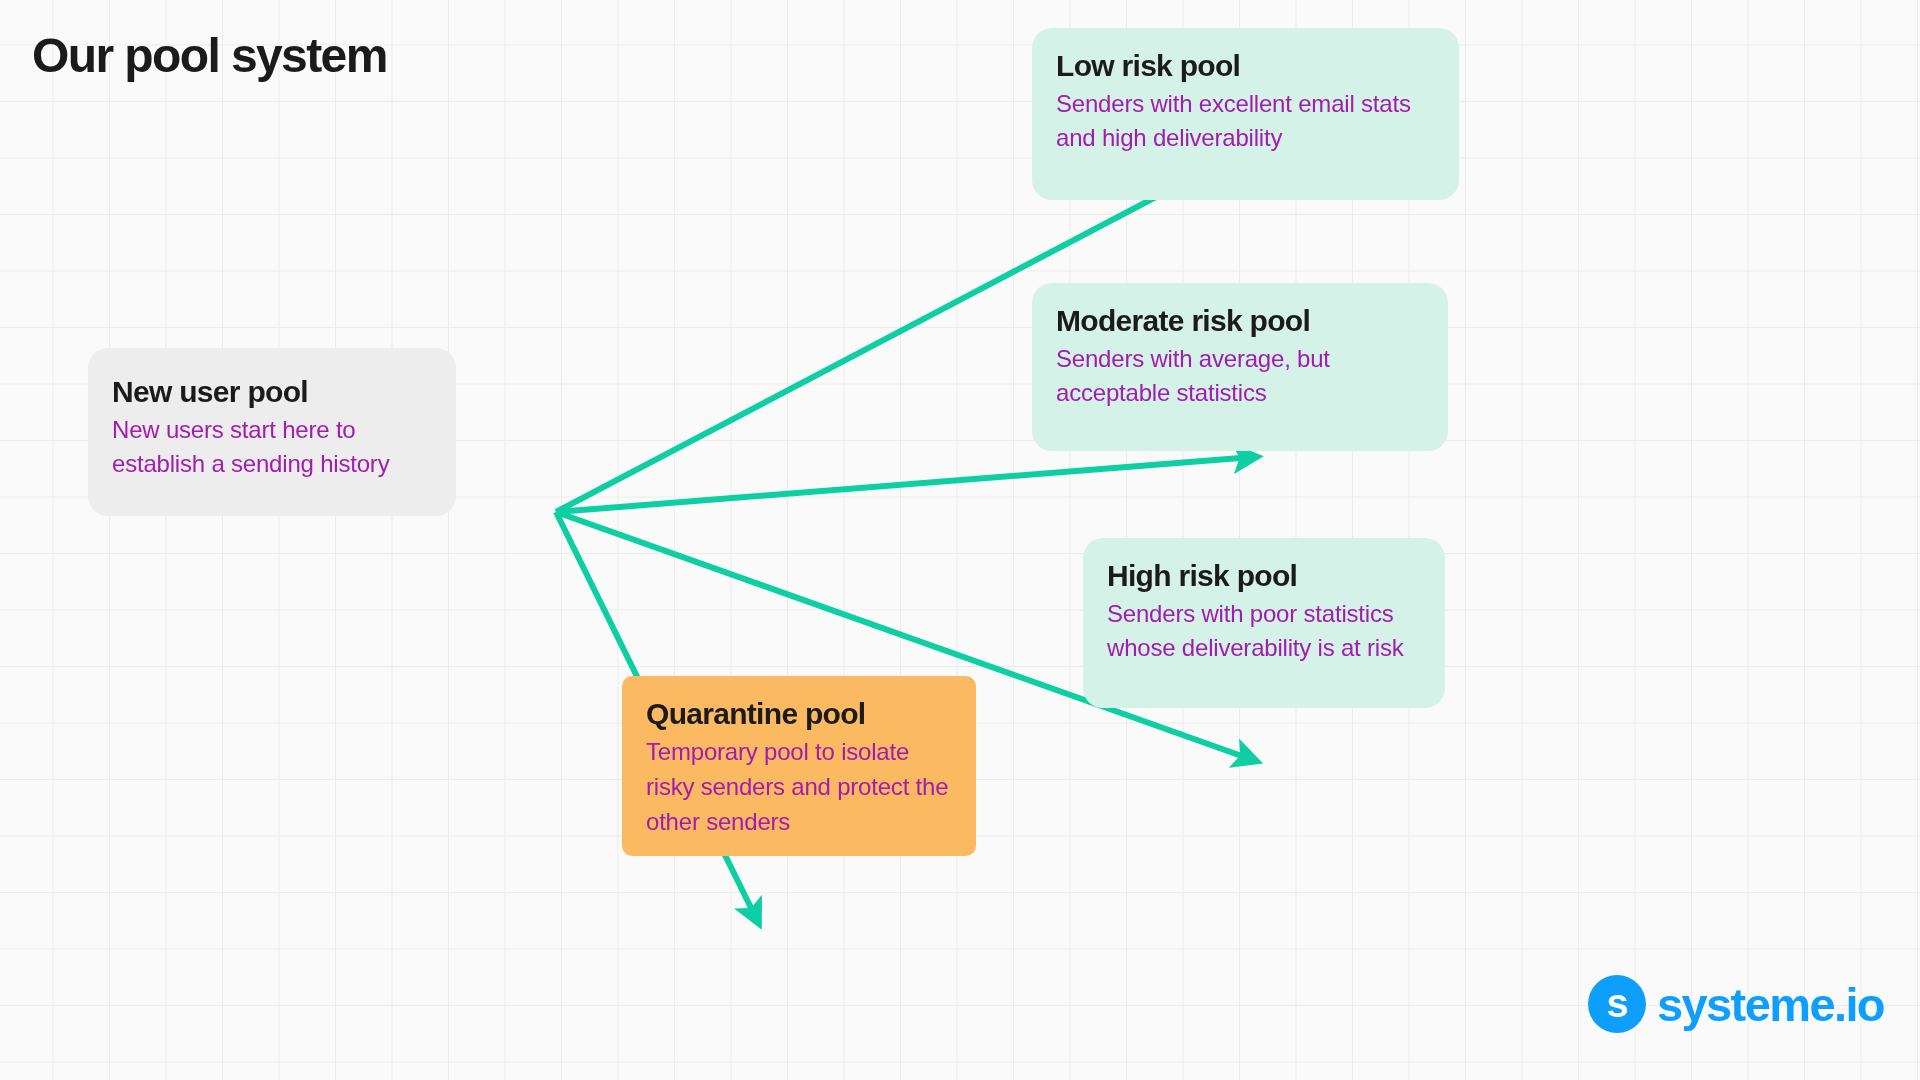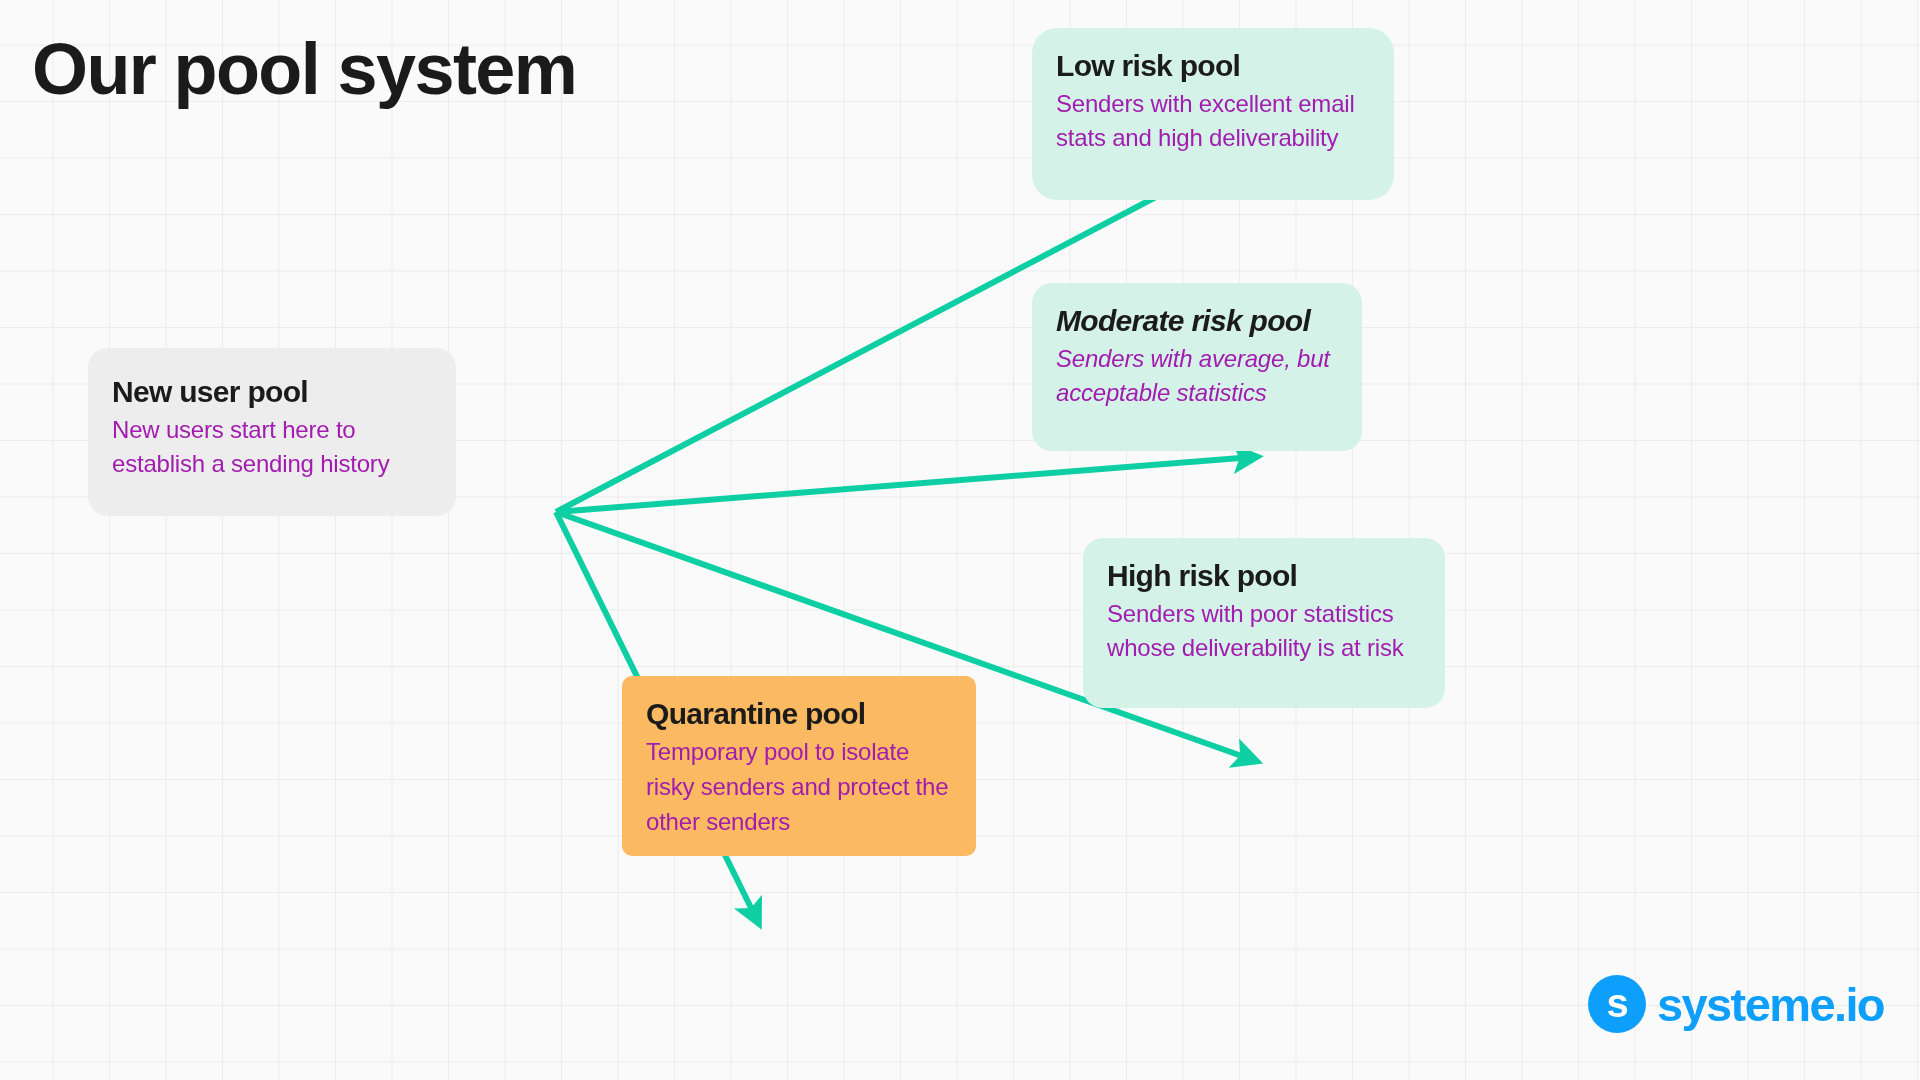--- a/index.html
+++ b/index.html
@@ -16,21 +16,21 @@
       linear-gradient(to right, #ececec 1px, transparent 1px),
       linear-gradient(to bottom, #ececec 1px, transparent 1px);
     background-size:56.5px 56.5px;
     background-position:-4px -12px;
   }
 
   
   #title {
     position:absolute;
     left:32px; top:30px;
-    font-size:72px;
+    font-size:48px;
     font-weight:bold;
     letter-spacing:-1.6px;
     color:#1b1b1b;
     line-height:1.1;
   }
 
   
   .card {
     position:absolute;
     border-radius:20px;
@@ -53,29 +53,27 @@
   }
 
   #card-new-user {
     left:88px; top:348px;
     width:368px; height:168px;
     background:#ededed;
     padding-top:26px;
   }
   #card-low-risk {
     left:1032px; top:28px;
-    width:362px; height:172px;
+    width:427px; height:172px;
     background:#d5f2e9;
-    border-radius:25px;
   }
   #card-moderate-risk {
     left:1032px; top:283px;
-    width:330px; height:168px;
+    width:416px; height:168px;
     background:#d5f2e9;
-    font-style:italic;
   }
   #card-high-risk {
     left:1083px; top:538px;
     width:362px; height:170px;
     background:#d5f2e9;
   }
   #card-quarantine {
     left:622px; top:676px;
     width:354px; height:180px;
     background:#fbba62;

